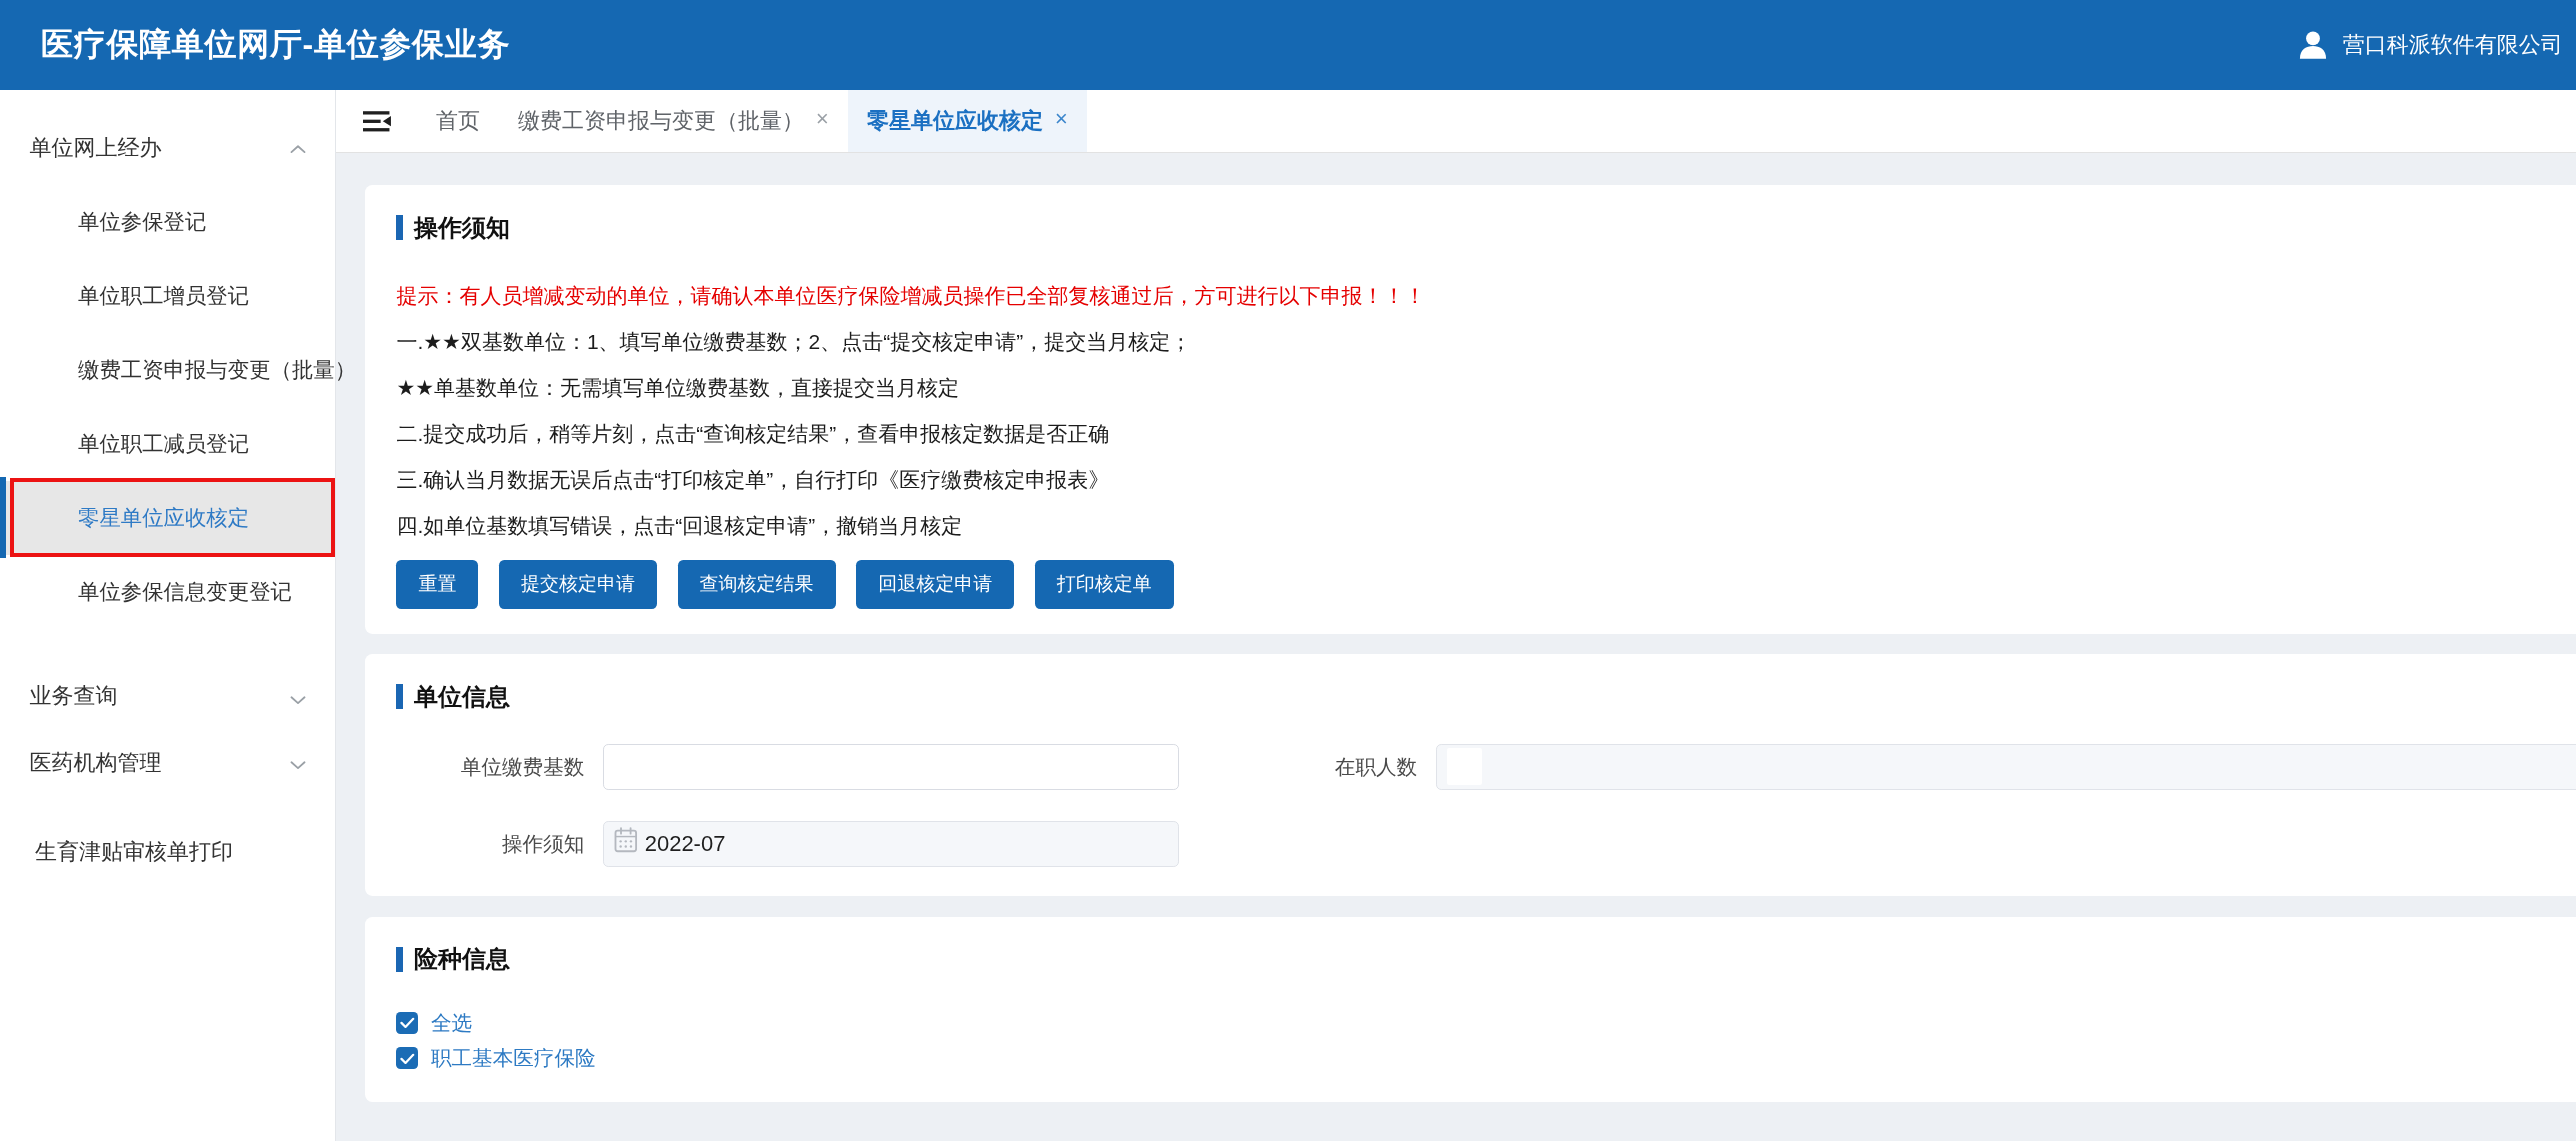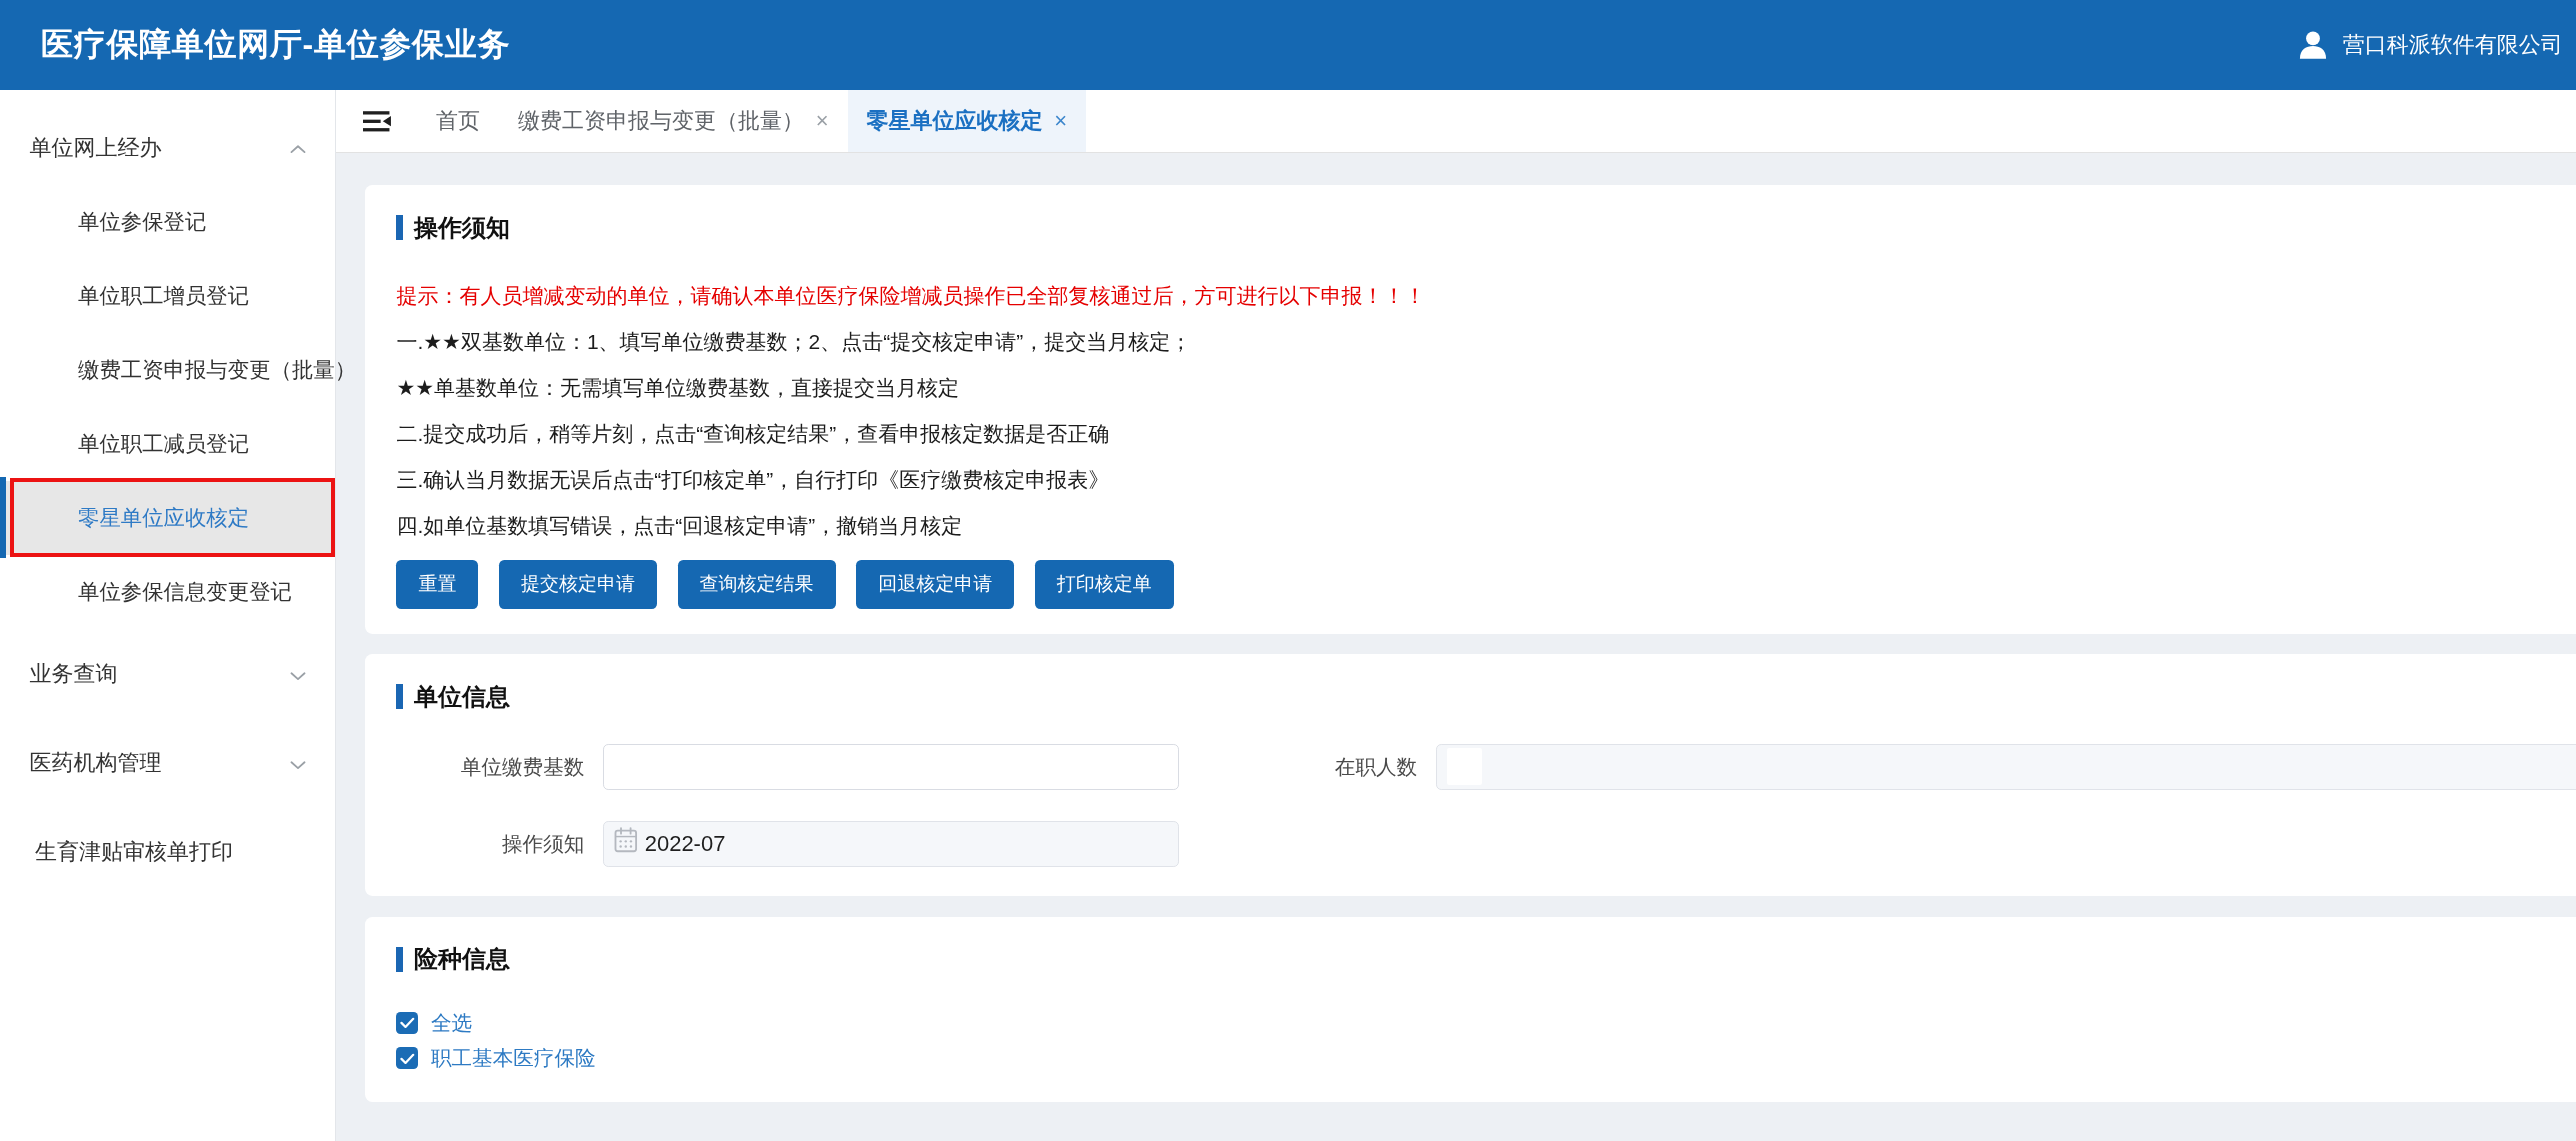--- a/index.html
+++ b/index.html
@@ -21,29 +21,29 @@
   .side-item { height:74px; display:flex; align-items:center; font-size:22px; color:#333;
                cursor:pointer; position:relative; white-space:nowrap; }
   .side-group { padding:0 29.4px; }
   .side-group .chev { margin-left:auto; }
   .side-sub { padding-left:78px; font-size:21.4px; }
   .side-top { padding-left:35px; }
   .side-sub.selected { background:#e7e7e7; color:#2e7ac5; }
   .side-sub.selected .bluebar { position:absolute; left:0; top:-3.7px; bottom:-3.7px; width:5.9px; background:#1568b2; }
   .side-sub.selected .redbox { position:absolute; left:10.3px; right:0; top:-2.9px; bottom:-2.9px;
                                border:4.4px solid #ec1313; pointer-events:none; }
-  .mt12 { margin-top:8.8px; } .mt20 { margin-top:14.7px; }
+  .mt12 { margin-top:8.8px;align-items:flex-end; } .mt20 { margin-top:14.7px; }
 
   
   .main { flex:1; display:flex; flex-direction:column; min-width:0; }
   .tabbar { height:63px; background:#fff; border-bottom:0.7px solid #e2e2e2;
             display:flex; align-items:stretch; padding-left:26.5px; flex:none; }
   .collapse-btn { align-self:center; margin-right:25px; cursor:pointer; display:flex; }
   .tab { display:flex; align-items:center; gap:11.8px; padding:0 19px; font-size:22px;
-         color:#5f6368; cursor:pointer; }
+         color:#5f6368; cursor:pointer;font-family:Liberation Mono, monospace; }
   .tab .close { font-size:22px; color:#9aa0a6; line-height:1; }
   .tab.active { background:#eef4fb; color:#1b70c2; font-weight:bold; }
   .tab.active .close { color:#3c86cc; font-weight:normal; }
 
   .content { flex:1; padding:32px 0 0 29.4px; overflow:hidden; }
   .card { background:#fff; border-radius:7.4px; margin:0 -10.3px 20.6px 0; padding:26.5px 33px 25px 31px; }
 
   .sec-title { display:flex; align-items:center; gap:11px; margin-bottom:40px; }
   .sec-title .bar { width:6.6px; height:25px; background:#1a66b3; }
   .sec-title .txt { font-size:24px; font-weight:bold; color:#111; }

